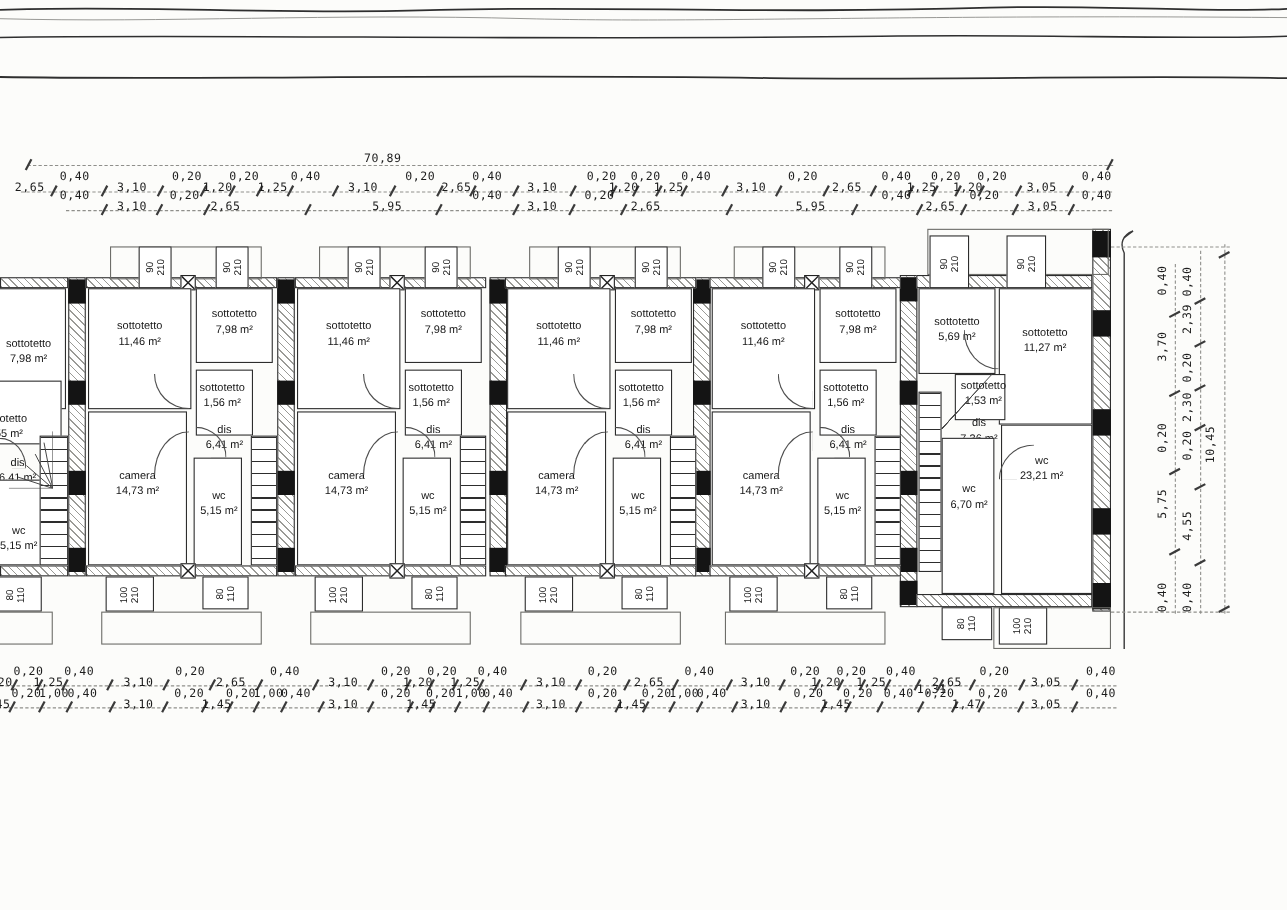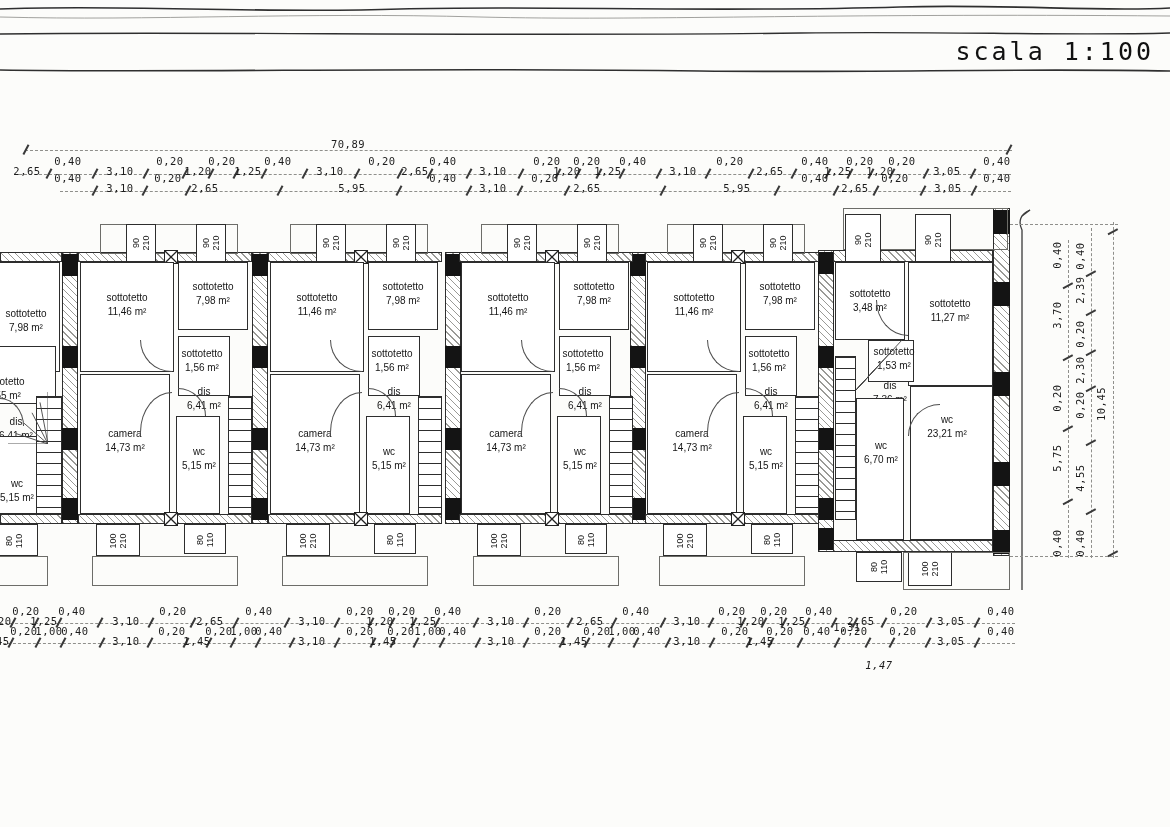--- a/index.html
+++ b/index.html
@@ -38,21 +38,20 @@
 
 <div id="sheet">
 
   <svg width="1170" height="90" style="position:absolute;top:0;left:0" xmlns="http://www.w3.org/2000/svg">
     <path d="M0,9 C120,4 260,14 400,9 C540,5 700,13 900,7 C1010,4 1100,12 1170,8" stroke="#2f2f2f" stroke-width="1.6" fill="none"></path>
     <path d="M0,17 C150,21 300,12 480,17 C640,21 820,13 1170,16" stroke="#8a8a86" stroke-width="0.8" fill="none"></path>
     <path d="M0,34 C200,31 500,37 800,33 C950,31 1060,36 1170,33" stroke="#2f2f2f" stroke-width="1.4" fill="none"></path>
     <path d="M0,70 C180,73 420,67 700,71 C880,73 1010,68 1170,71" stroke="#2f2f2f" stroke-width="1.6" fill="none"></path>
   </svg>
 
-  <div id="scale-label">scala 1:100</div>
 
   <div id="plan" class="abs" style="inset:0">
       <div class="hatch" style="left: 62px; top: 252px; width: 16px; height: 272px;"></div>
       <div class="block" style="left: 62px; top: 254px; width: 16px; height: 22px;"></div>
       <div class="block" style="left: 62px; top: 346px; width: 16px; height: 22px;"></div>
       <div class="block" style="left: 62px; top: 428px; width: 16px; height: 22px;"></div>
       <div class="block" style="left: 62px; top: 498px; width: 16px; height: 22px;"></div>
       <div class="hatch" style="left: 252px; top: 252px; width: 16px; height: 272px;"></div>
       <div class="block" style="left: 252px; top: 254px; width: 16px; height: 22px;"></div>
       <div class="block" style="left: 252px; top: 346px; width: 16px; height: 22px;"></div>
@@ -332,21 +331,21 @@
       <div class="outline" style="left: -12px; top: 556px; width: 60px; height: 30px;"></div>
       <div class="outline" style="left: 843px; top: 208px; width: 165px; height: 42px;"></div>
       <div class="hatch" style="left: 833px; top: 250px; width: 160px; height: 12px;"></div>
       <div class="sill" style="left: 845px; top: 214px; width: 36px; height: 48px;"></div>
       <div class="sill" style="left: 915px; top: 214px; width: 36px; height: 48px;"></div>
       <div class="winlabel" style="left: 863px; top: 240px;"><span>90</span><br><span>210</span></div>
       <div class="winlabel" style="left: 933px; top: 240px;"><span>90</span><br><span>210</span></div>
       <div class="room" style="left: 835px; top: 262px; width: 70px; height: 78px;"></div>
       <div class="roomlabel" style="left: 870px; top: 300px;">
         <div>sottotetto</div>
-        <div>3,48 m²</div>
+        <div>5,69 m²</div>
       </div>
       <div class="room" style="left: 908px; top: 262px; width: 85px; height: 124px;"></div>
       <div class="roomlabel" style="left: 950px; top: 310px;">
         <div>sottotetto</div>
         <div>11,27 m²</div>
       </div>
       <div class="room" style="left: 868px; top: 340px; width: 46px; height: 42px;"></div>
       <div class="roomlabel" style="left: 894px; top: 358px;">
         <div>sottotetto</div>
         <div>1,53 m²</div>
@@ -584,21 +583,21 @@
       <div class="dim" style="left: 574px; top: 636px;">1,45</div>
       <div class="dim" style="left: 597px; top: 626px;">0,20</div>
       <div class="dim" style="left: 622px; top: 626px;">1,00</div>
       <div class="dim" style="left: 647px; top: 626px;">0,40</div>
       <div class="dim" style="left: 687px; top: 636px;">3,10</div>
       <div class="dim" style="left: 735px; top: 626px;">0,20</div>
       <div class="dim" style="left: 760px; top: 636px;">1,45</div>
       <div class="dim" style="left: 780px; top: 626px;">0,20</div>
       <div class="dim" style="left: 817px; top: 626px;">0,40</div>
       <div class="dim" style="left: 854px; top: 626px;">0,20</div>
-      <div class="dim" style="left: 879px; top: 660px; font-style: italic;">1,47</div>
+      <div class="dim" style="left: 879px; top: 636px;">1,47</div>
       <div class="dim" style="left: 903px; top: 626px;">0,20</div>
       <div class="dim" style="left: 951px; top: 636px;">3,05</div>
       <div class="dim" style="left: 1001px; top: 626px;">0,40</div>
       <div class="dimline-h" style="left: 1010px; top: 224px; width: 108px;"></div>
       <div class="dimline-h" style="left: 1010px; top: 556px; width: 108px;"></div>
       <div class="dimline-v" style="left: 1068px; top: 240px; height: 318px;"></div>
       <div class="tick" style="left: 1067px; top: 280px; transform: rotate(62deg);"></div>
       <div class="tick" style="left: 1067px; top: 351.5px; transform: rotate(62deg);"></div>
       <div class="tick" style="left: 1067px; top: 423px; transform: rotate(62deg);"></div>
       <div class="tick" style="left: 1067px; top: 495.5px; transform: rotate(62deg);"></div>

